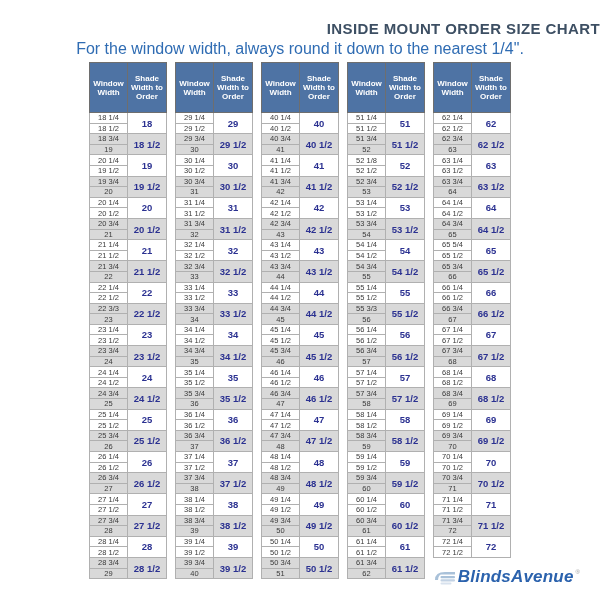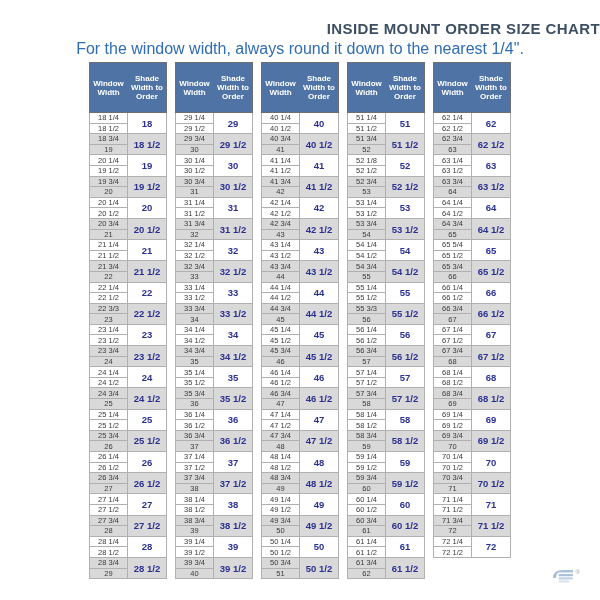--- a/index.html
+++ b/index.html
@@ -898,14 +898,15 @@
 
 <div class="logo">
   <span style="display:inline-flex;">
     <svg width="22" height="17" viewBox="0 0 22 17" aria-hidden="true">
       <path d="M1 11 Q1 3 11 3 L21 3 L21 5.5 L7.5 5.5 Q4.5 5.5 4 11 Z" fill="#a9c1d9"></path>
       <rect x="6.5" y="7" width="14.5" height="2.2" rx="1" fill="#a9c1d9"></rect>
       <rect x="6.5" y="10.2" width="14.5" height="2.2" rx="1" fill="#c2d2e4"></rect>
       <rect x="6.5" y="13.4" width="11" height="2.2" rx="1" fill="#d8e2ee"></rect>
     </svg>
   </span>
+  <span class="logo-text">BlindsAvenue</span>
   <span class="logo-reg">®</span>
 </div>
 
 </body></html>

